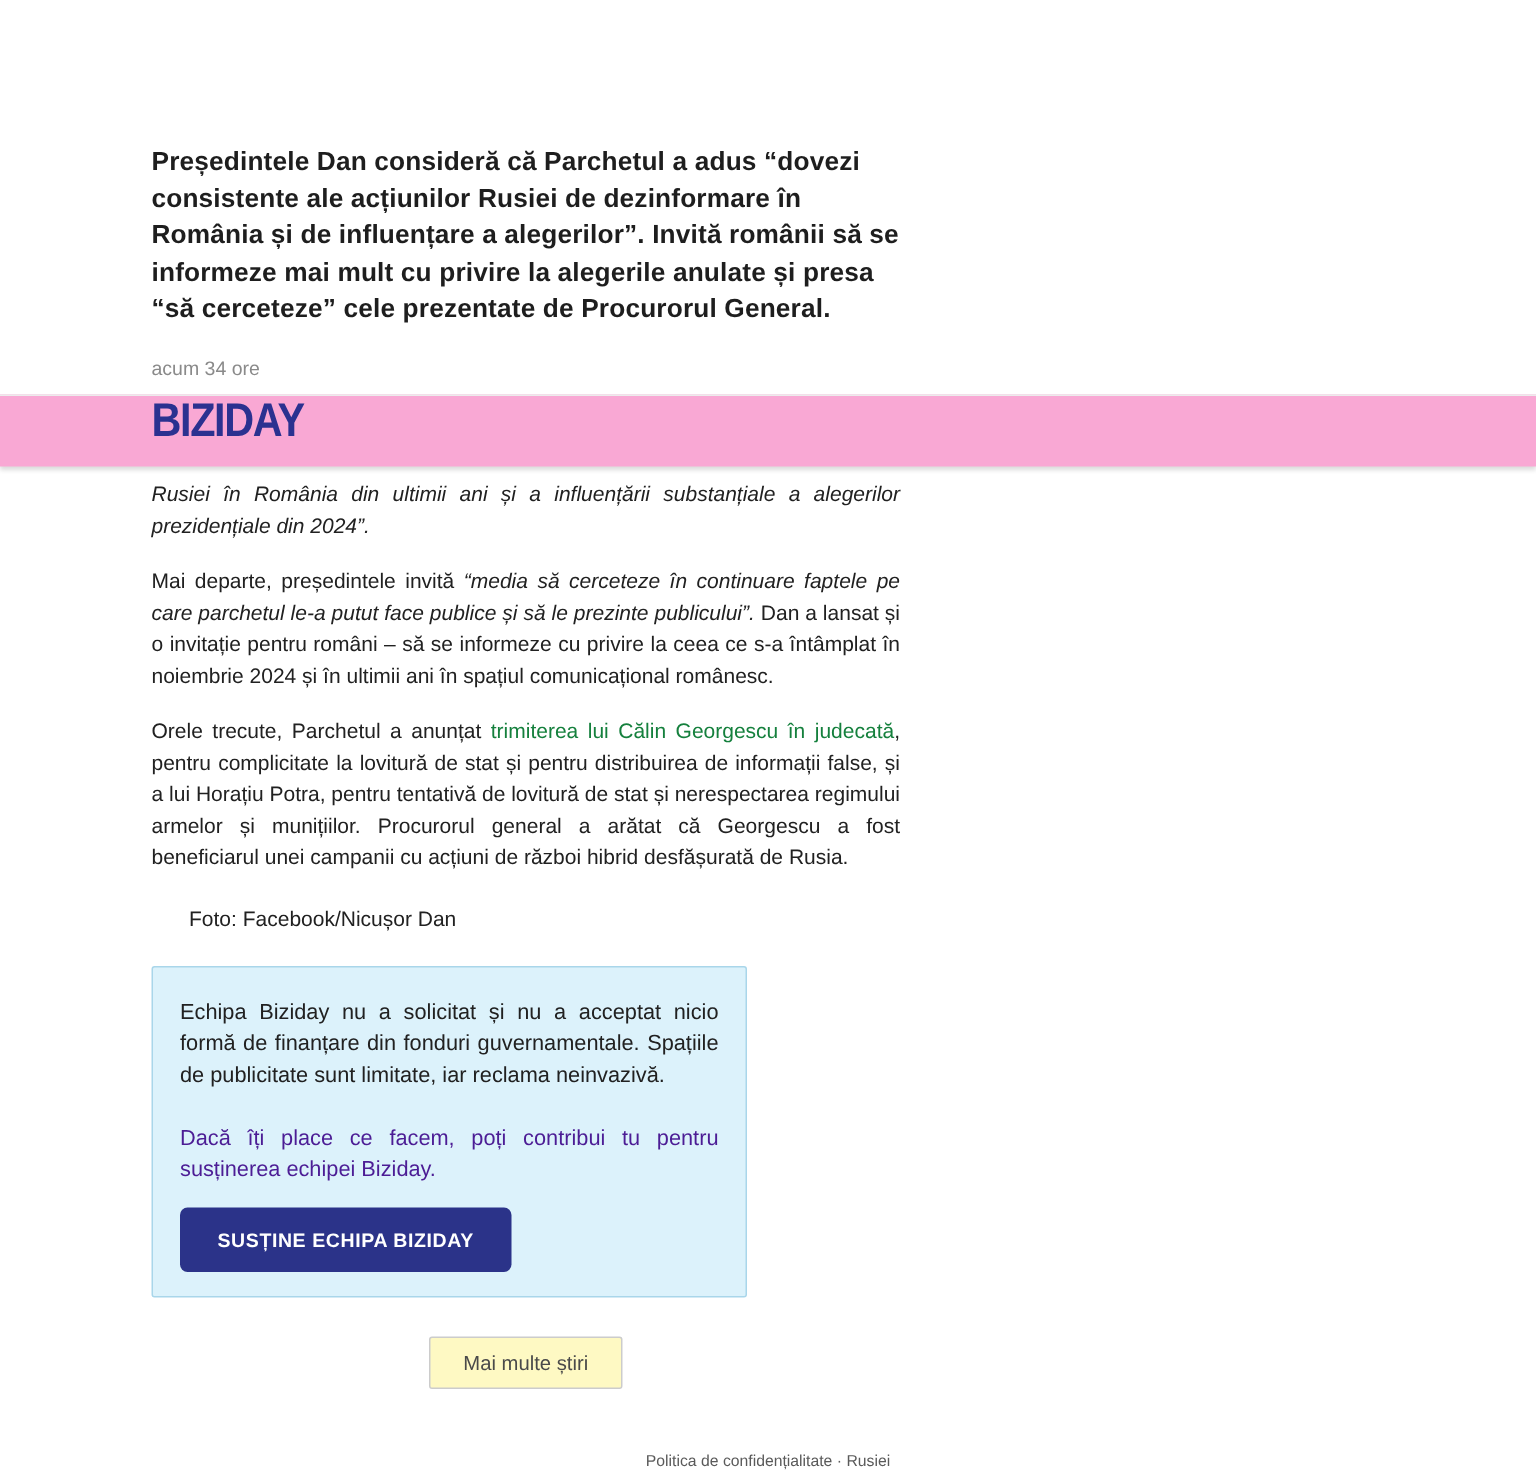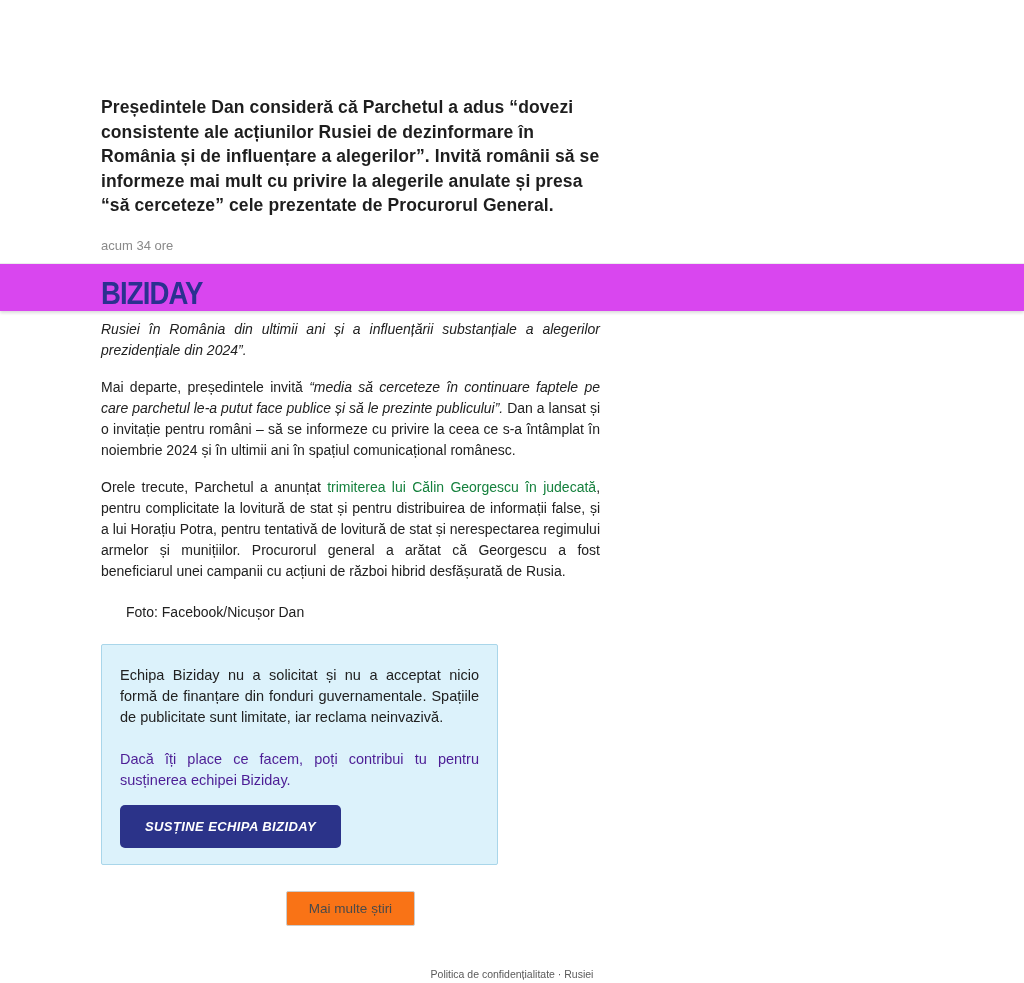--- a/index.html
+++ b/index.html
@@ -31,25 +31,25 @@
   .timestamp {
     margin-top: 20px;
     font-size: 13px;
     color: #8a8a8a;
   }
   
   .header-band {
     margin-top: 10px;
     width: 1024px;
     height: 48px;
-    background: #d946ef;
+    background: #f9a8d4;
     border-top: 1px solid #ececec;
     box-shadow: 0 2px 3px rgba(0,0,0,0.14);
     display: flex;
-    align-items: flex-end;
+    align-items: flex-start;
     position: relative;
     z-index: 2;
   }
   .logo {
     margin-left: 101px;
     font-size: 30px;
     font-weight: 700;
     color: #2b3190;
     letter-spacing: -1px;
     transform: scaleX(0.92) scaleY(1.05);
@@ -105,32 +105,31 @@
     background: #2b3389;
     color: #ffffff;
     font-family: "Liberation Sans", sans-serif;
     font-size: 13px;
     font-weight: 700;
     letter-spacing: 0.4px;
     border: none;
     border-radius: 5px;
     padding: 14px 25px;
     cursor: pointer;
-    font-style: italic;
   }
   
   .more-news-wrap {
     margin-top: 26px;
     width: 499px;
     margin-left: 101px;
     text-align: center;
   }
   .more-news-button {
     display: inline-block;
-    background: #f97316;
+    background: #fef9c3;
     border: 1px solid #cccccc;
     border-radius: 2px;
     color: #4a4a4a;
     font-family: "Liberation Sans", sans-serif;
     font-size: 13.5px;
     padding: 9px 22px;
     cursor: pointer;
   }
   
   .footer {

